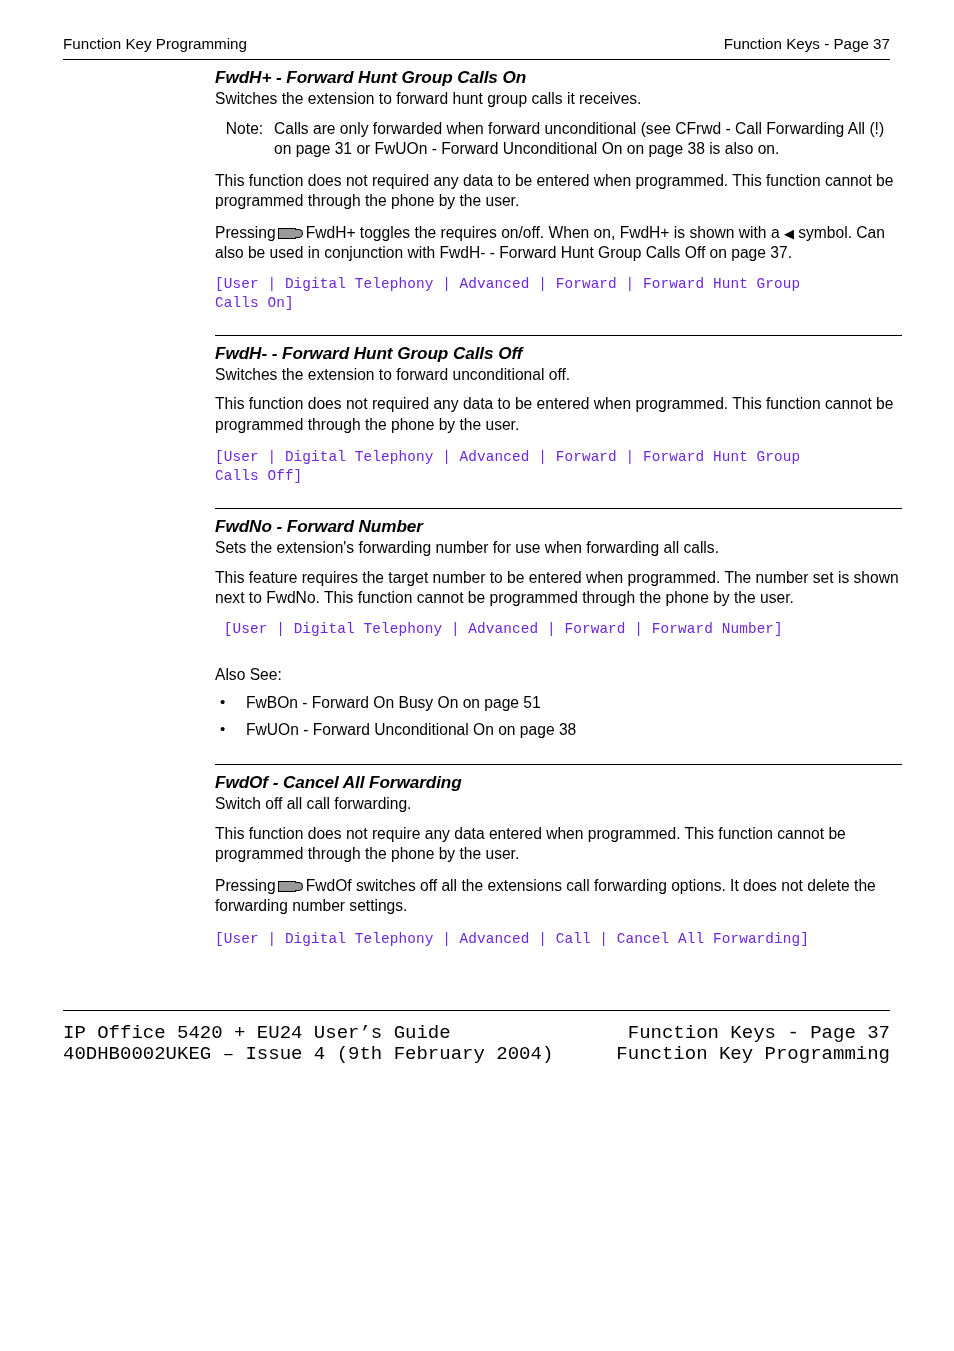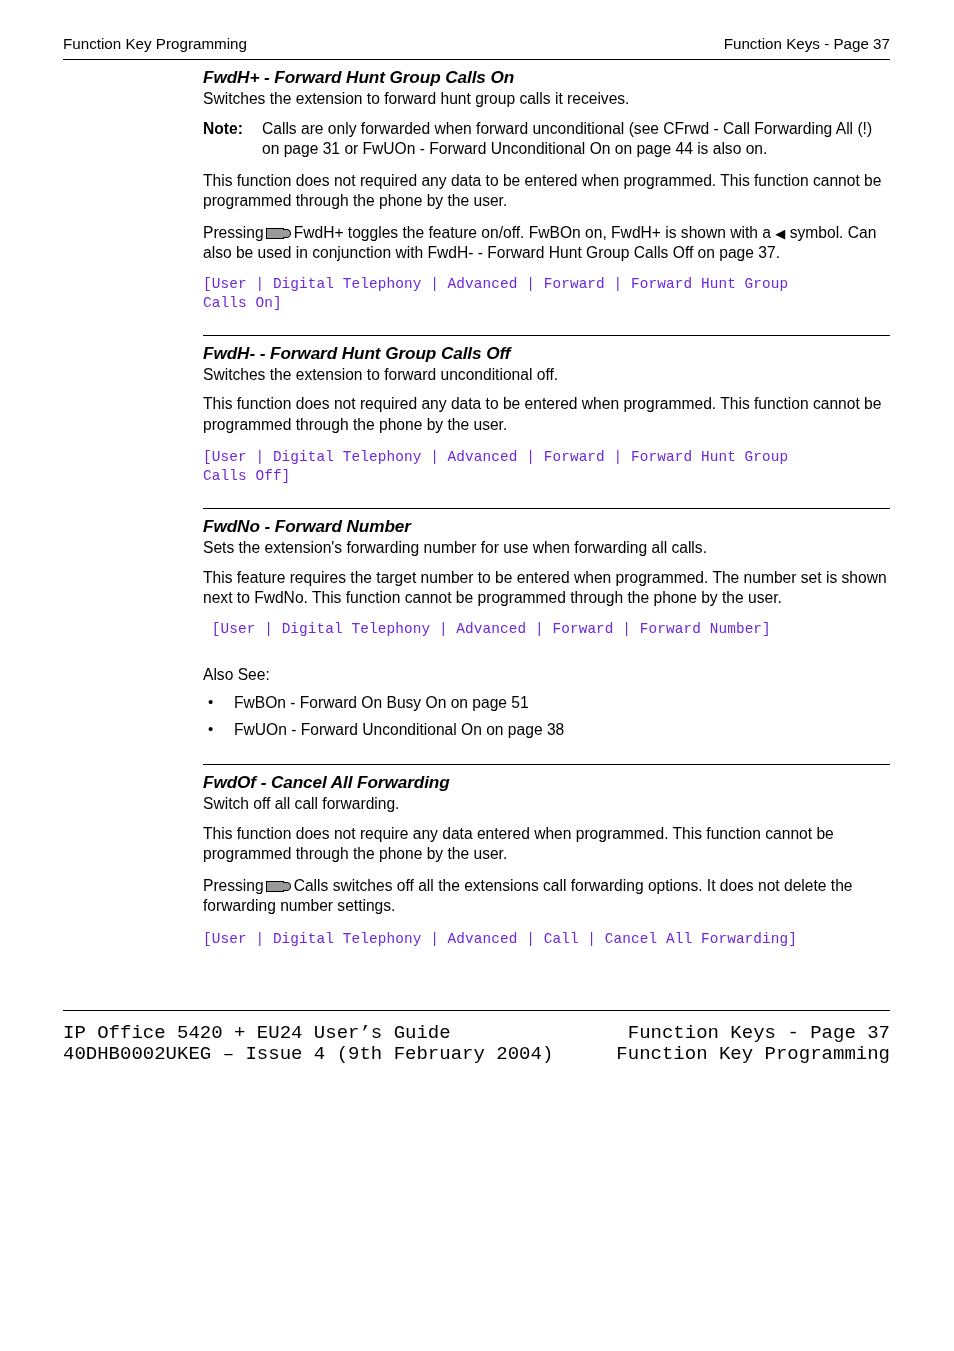--- a/index.html
+++ b/index.html
@@ -41,21 +41,21 @@
     left: 63px;
     width: 827px;
     height: 0;
     border-top: 1.6px solid #000;
   }
 
   
   .content {
     position: absolute;
     top: 66px;
-    left: 203px;
+    left: 215px;
     width: 687px;
   }
 
   .section { position: relative; }
 
   .sec-rule {
     height: 0;
     border-top: 1.5px solid #000;
     margin: 0 0 6px 0;
   }
@@ -77,23 +77,24 @@
   p.para.tight { margin-bottom: 9px; }
 
   
   .note {
     display: flex;
     font-size: 15.6px;
     line-height: 20.5px;
     margin: 0 0 11px 0;
   }
   .note .note-label {
-    font-weight: bold;
+    font-weight: normal;
     width: 59px;
     flex: 0 0 59px;
+    text-align: center;
   }
   .note .note-body { flex: 1 1 auto; }
 
   b, .b { font-weight: normal; }
 
   
   .keyicon {
     display: inline-block;
     position: relative;
     width: 25px;
@@ -202,26 +203,26 @@
   <div class="header-rule"></div>
 
   <div class="content">
 
     <div class="section">
       <h2 class="sec-title">FwdH+ - Forward Hunt Group Calls On</h2>
       <p class="para tight">Switches the extension to forward hunt group calls it receives.</p>
 
       <div class="note">
         <span class="note-label">Note:</span>
-        <span class="note-body">Calls are only forwarded when forward unconditional (see CFrwd - Call Forwarding All (!) on page 31 or FwUOn - Forward Unconditional On on page 44 is also on.</span>
+        <span class="note-body">Calls are only forwarded when forward unconditional (see CFrwd - Call Forwarding All (!) on page 31 or FwUOn - Forward Unconditional On on page 38 is also on.</span>
       </div>
 
       <p class="para">This function does not required any data to be entered when programmed. This function cannot be programmed through the phone by the user.</p>
 
-      <p class="para"><span>Pressing</span><span class="keyicon"><span class="body"></span><span class="nose"></span></span><b>FwdH+</b> <span>toggles the feature on/off. FwBOn on,</span> <b>FwdH+</b> <span>is shown with a</span> <span class="tri-left">◀</span> <span>symbol. Can also be used in conjunction with FwdH- - Forward Hunt Group Calls Off on page 37.</span></p>
+      <p class="para"><span>Pressing</span><span class="keyicon"><span class="body"></span><span class="nose"></span></span><b>FwdH+</b> <span>toggles the requires on/off. When on,</span> <b>FwdH+</b> <span>is shown with a</span> <span class="tri-left">◀</span> <span>symbol. Can also be used in conjunction with FwdH- - Forward Hunt Group Calls Off on page 37.</span></p>
 
       <pre class="code">[User | Digital Telephony | Advanced | Forward | Forward Hunt Group
 Calls On]</pre>
     </div>
 
     <div class="section" style="margin-top:22px;">
       <div class="sec-rule"></div>
       <h2 class="sec-title">FwdH- - Forward Hunt Group Calls Off</h2>
       <p class="para tight">Switches the extension to forward unconditional off.</p>
       <p class="para">This function does not required any data to be entered when programmed. This function cannot be programmed through the phone by the user.</p>
@@ -247,21 +248,21 @@
         <li>FwUOn - Forward Unconditional On on page 38</li>
       </ul>
     </div>
 
     <div class="section" style="margin-top:24px;">
       <div class="sec-rule"></div>
       <h2 class="sec-title">FwdOf - Cancel All Forwarding</h2>
       <p class="para tight">Switch off all call forwarding.</p>
       <p class="para">This function does not require any data entered when programmed. This function cannot be programmed through the phone by the user.</p>
 
-      <p class="para"><span>Pressing</span><span class="keyicon"><span class="body"></span><span class="nose"></span></span><b>Calls</b> <span>switches off all the extensions call forwarding options. It does not delete the forwarding number settings.</span></p>
+      <p class="para"><span>Pressing</span><span class="keyicon"><span class="body"></span><span class="nose"></span></span><b>FwdOf</b> <span>switches off all the extensions call forwarding options. It does not delete the forwarding number settings.</span></p>
 
       <pre class="code" style="margin-top:13px;">[User | Digital Telephony | Advanced | Call | Cancel All Forwarding]</pre>
     </div>
 
   </div>
 
   <div class="footer-rule"></div>
   <div class="page-footer">
     <div class="col-left">
       <div>IP Office 5420 + EU24 User’s Guide</div>

